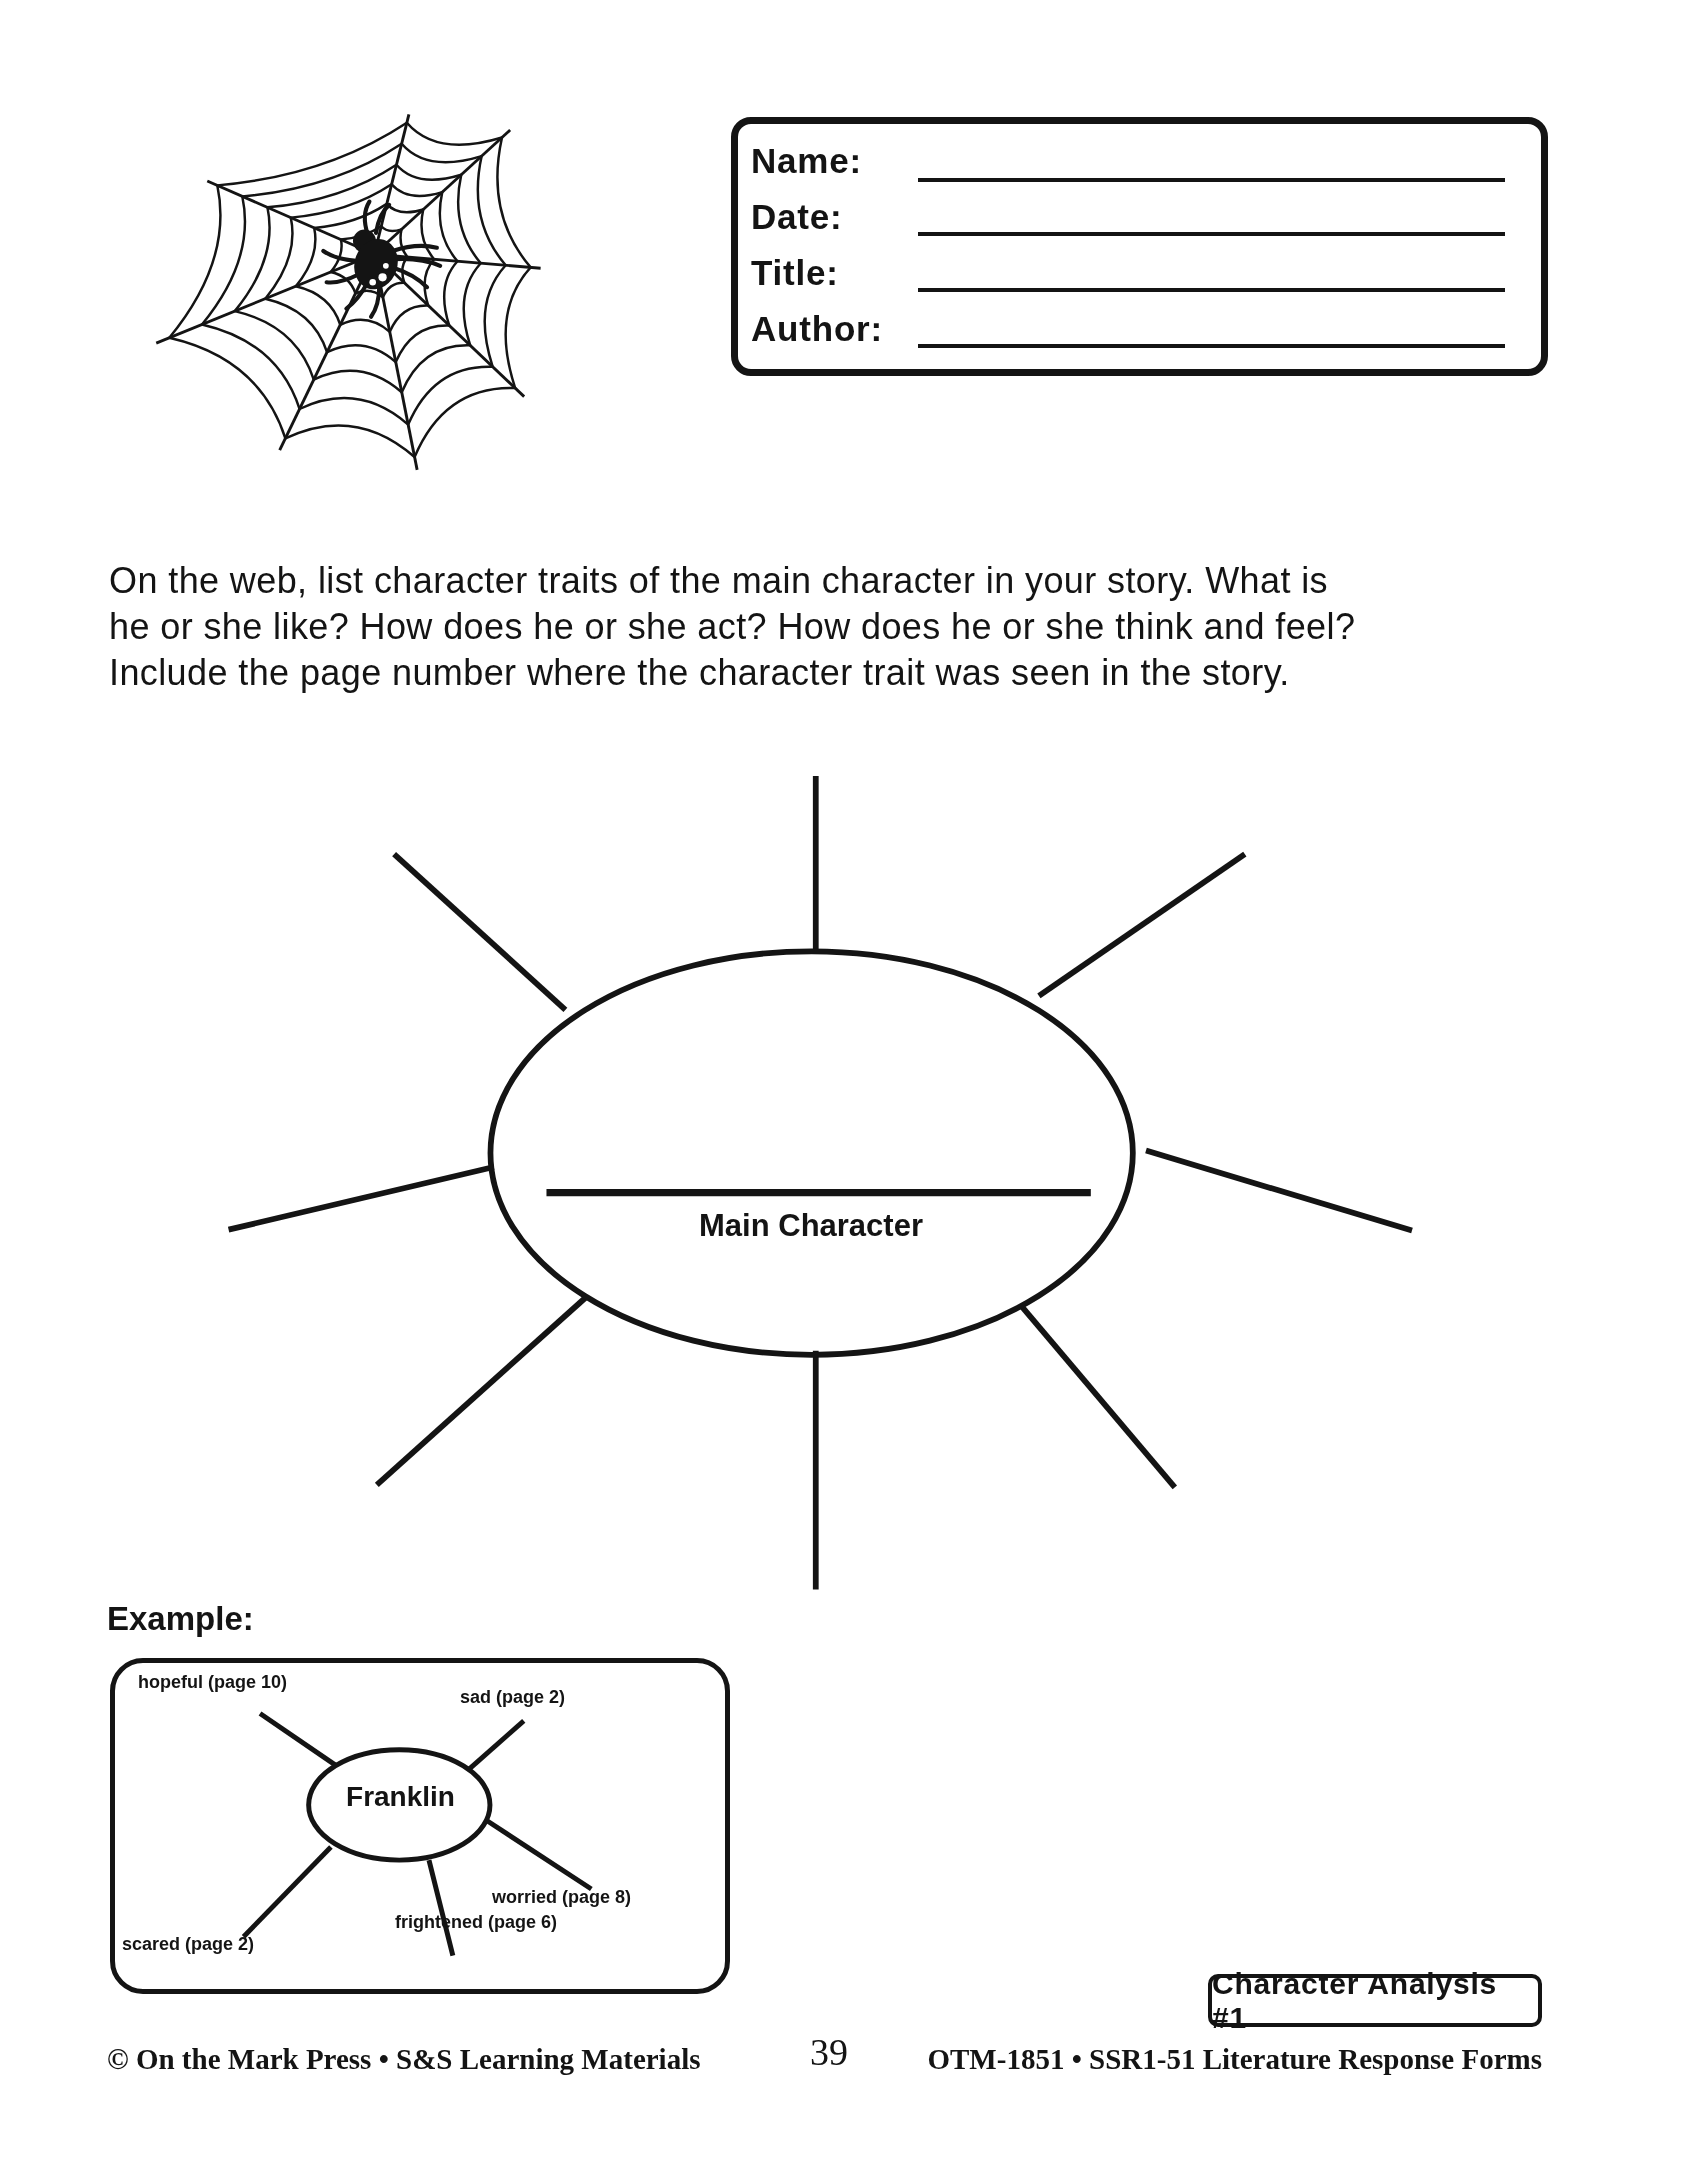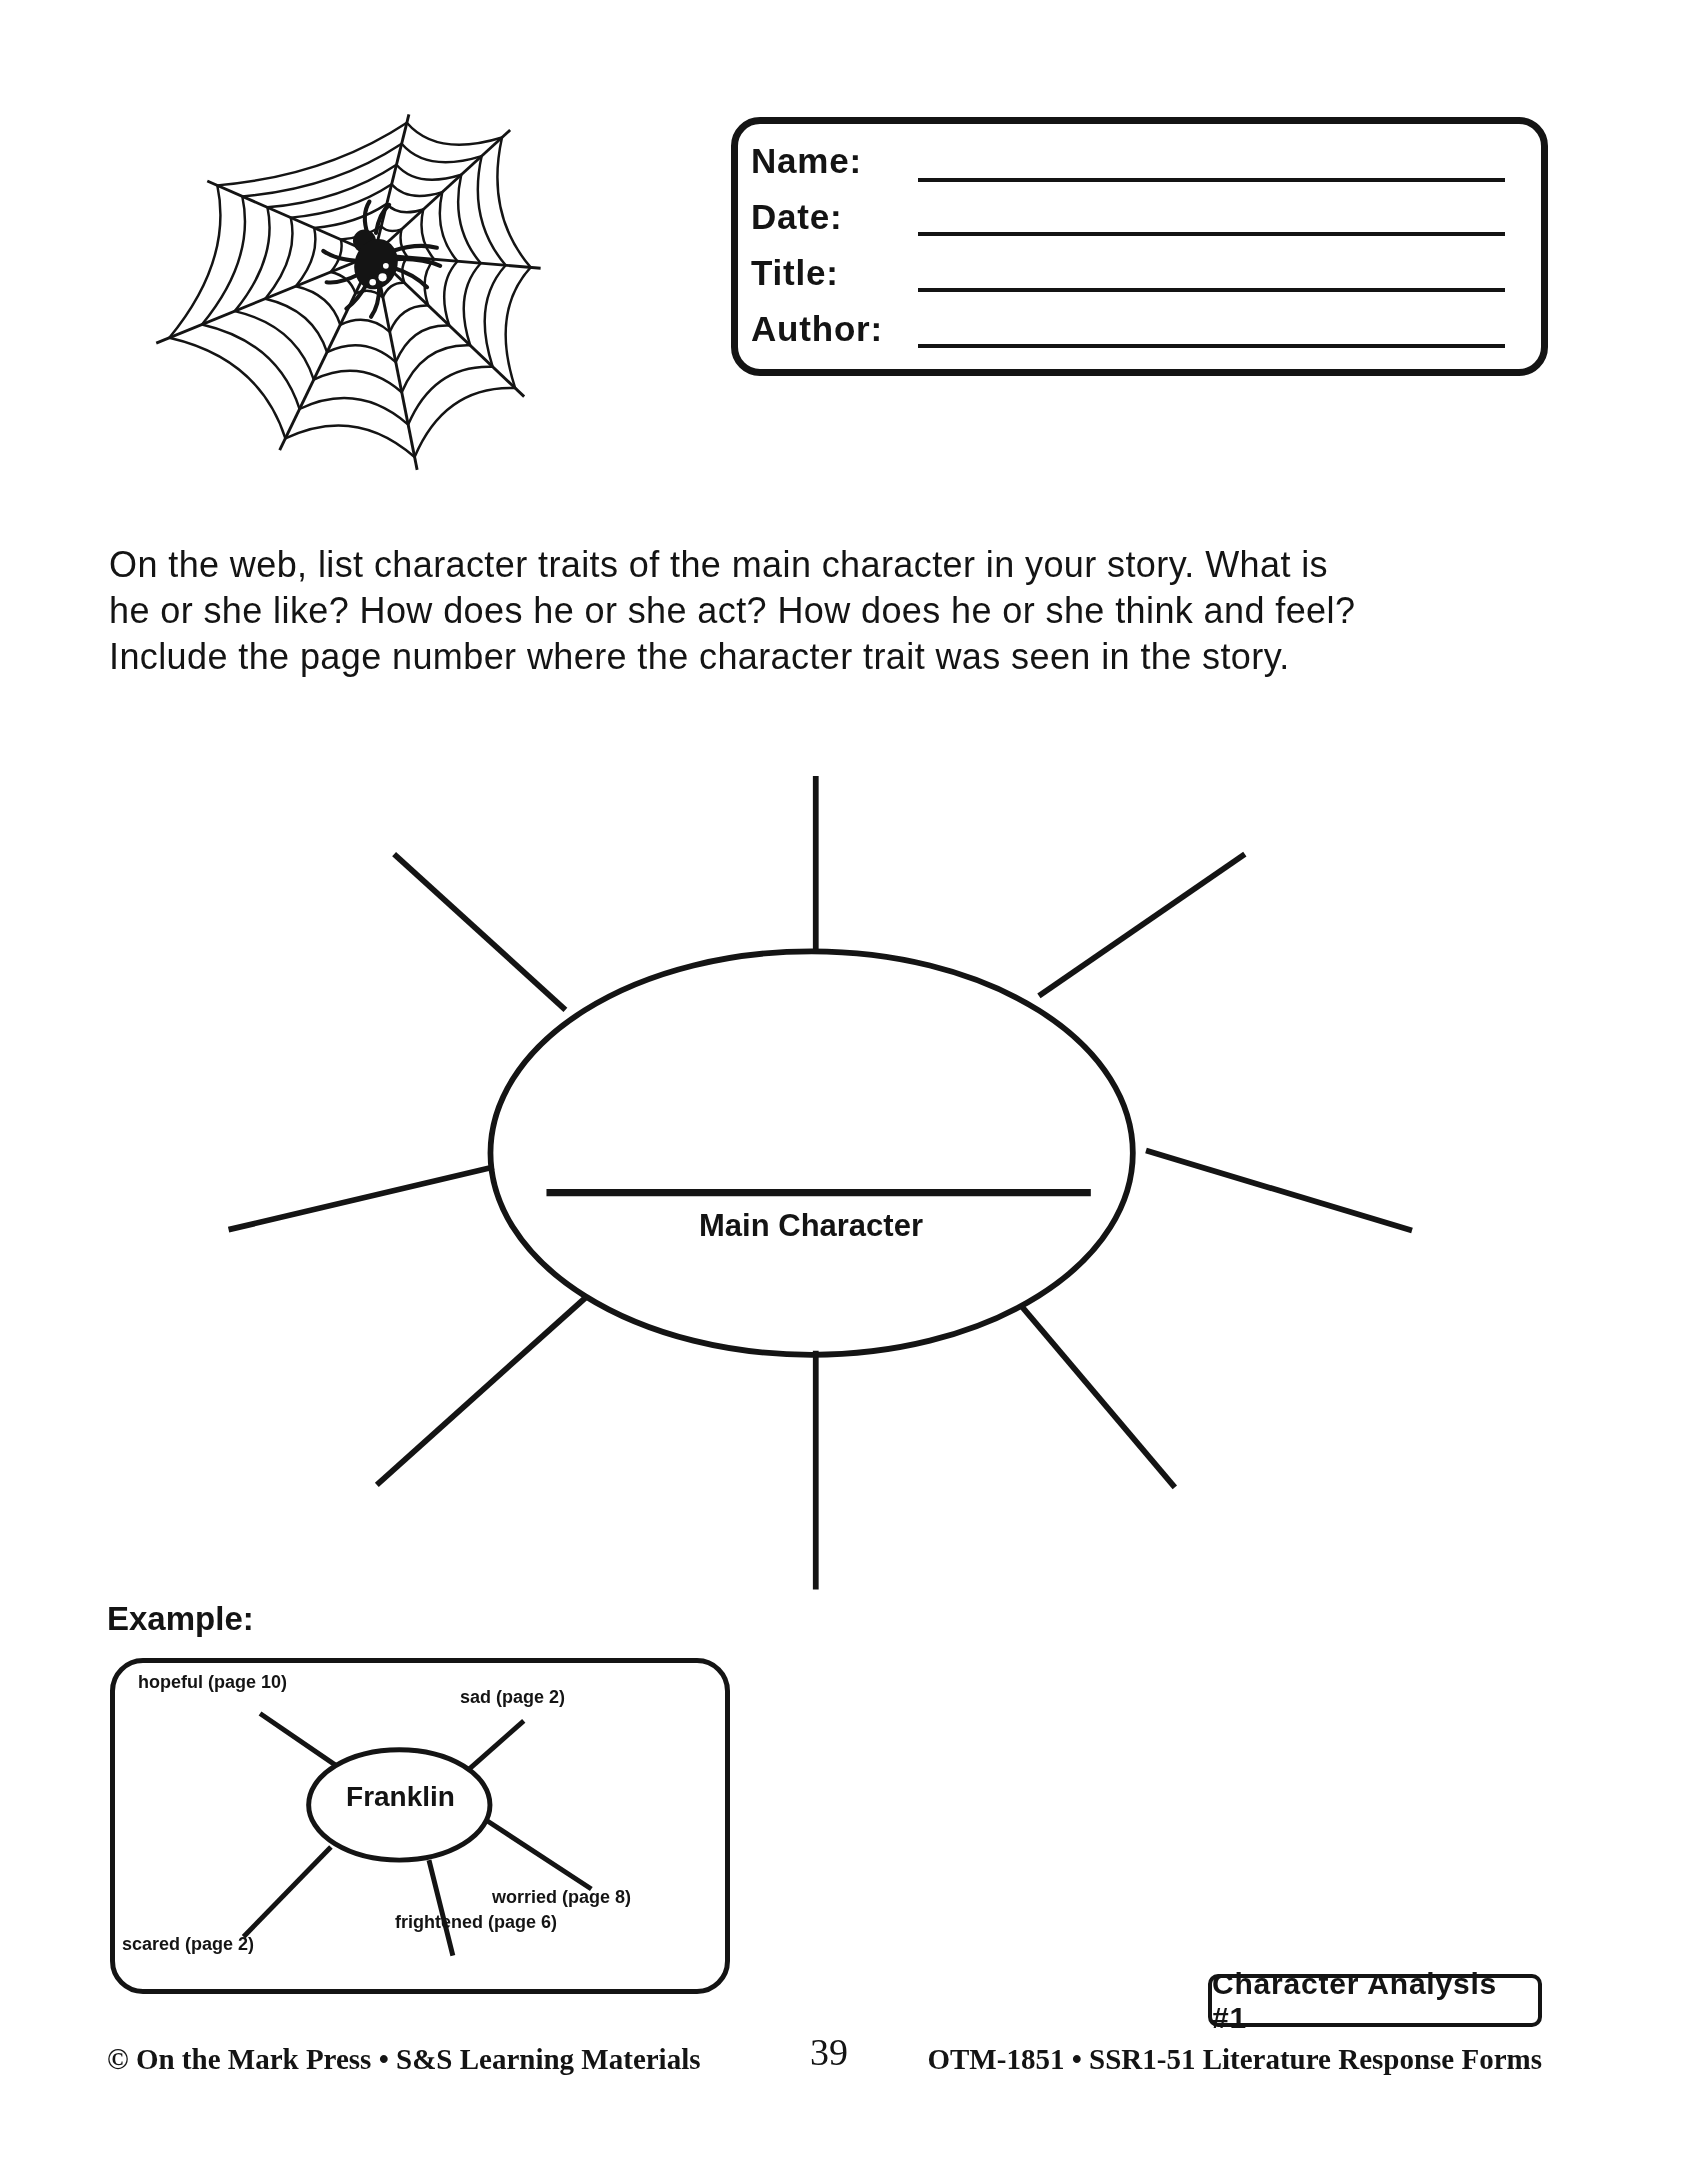--- a/index.html
+++ b/index.html
@@ -4,31 +4,31 @@
 <style>
   html,body{margin:0;padding:0;background:#e8e8e8;}
   .sheet{
     position:relative;width:1687px;height:2183px;background:#ffffff;
     font-family:"Liberation Sans", sans-serif;color:#141414;overflow:hidden;
   }
   .abs{position:absolute;}
   
   .header-box{
     position:absolute;left:731px;top:117px;width:817px;height:259px;
-    border:7.4px solid #141414;border-radius:29px;box-sizing:border-box;
+    border:7.4px solid #141414;border-radius:20px;box-sizing:border-box;
   }
   .hb-label{position:absolute;left:13px;font-size:35px;font-weight:700;letter-spacing:0.8px;}
   .hb-line{position:absolute;left:180px;width:587px;height:4.1px;background:#141414;}
   
   .page-title{
     position:absolute;left:519px;top:402px;width:659px;text-align:center;
     font-size:63px;font-weight:700;letter-spacing:1.6px;
   }
   
-  .instr{position:absolute;left:109px;width:1475px;font-size:36px;line-height:46px;letter-spacing:0.4px;}
+  .instr{position:absolute;left:109px;width:1475px;font-size:36px;line-height:46px;letter-spacing:0.4px;margin-top:16px;}
   
   .mainweb-svg{position:absolute;left:198px;top:766px;width:1252px;height:840px;}
   .main-center-label{
     position:absolute;left:564px;top:1208px;width:494px;text-align:center;
     font-size:31px;font-weight:700;
   }
   
   .example-heading{position:absolute;left:107px;top:1600px;font-size:33px;font-weight:700;}
   .example-box{
     position:absolute;left:110px;top:1658px;width:620px;height:336px;

